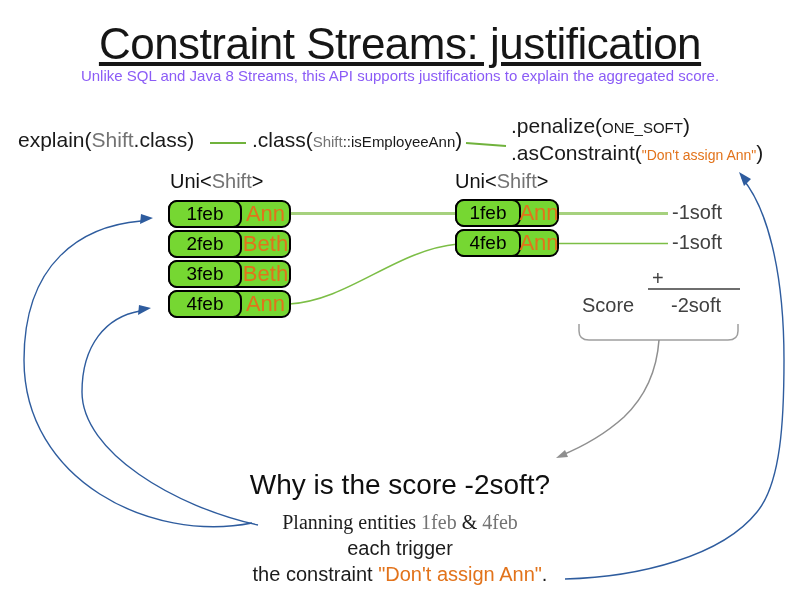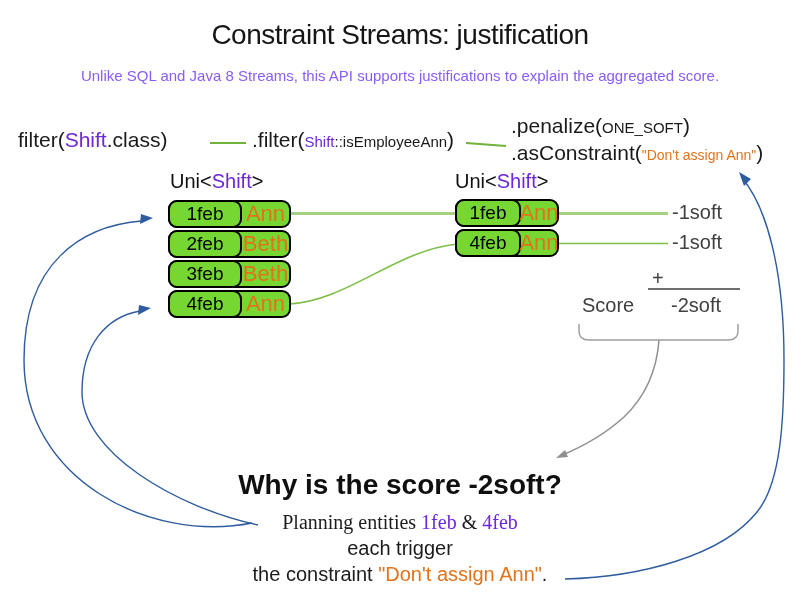--- a/index.html
+++ b/index.html
@@ -2,45 +2,45 @@
 <html><head>
 <meta charset="utf-8">
 <style>
   html,body{margin:0;padding:0;background:#fff;}
   #slide{
     position:relative;width:800px;height:600px;overflow:hidden;background:#ffffff;
     font-family:"Liberation Sans",sans-serif;color:#111;
   }
   .abs{position:absolute;}
   .centered{left:0;right:0;text-align:center;}
-  #title{top:19px;font-size:28px;letter-spacing:-0.5px;color:#161616;}
+  #title{top:19px;font-size:44px;letter-spacing:-0.5px;color:#161616;text-decoration:underline;}
   #subtitle{top:67px;font-size:15px;color:#8b5cf6;}
   .code{font-size:21px;white-space:nowrap;color:#1a1a1a;}
   .code .small{font-size:15px;}
   .code .tiny{font-size:14px;}
-  .green{color:#6d28d9;}
+  .green{color:#737373;}
   .orange{color:#e2731b;}
   .uni-label{font-size:20px;white-space:nowrap;}
   .stream{position:absolute;z-index:2;}
   .row{position:relative;background:#76d732;border:2px solid #000;border-radius:9px;
        box-sizing:border-box;margin-bottom:2px;}
   .left .row{width:123px;height:28px;}
   .right .row{width:104px;height:28px;}
   .datebox{position:absolute;left:-2px;top:-2px;height:28px;background:#76d732;
        border:2px solid #000;border-radius:9px;box-sizing:border-box;
        display:flex;align-items:center;justify-content:center;font-size:19px;color:#000;}
   .left .datebox{width:74px;}
   .right .datebox{width:66px;}
   .empname{position:absolute;top:0;bottom:0;display:flex;align-items:center;
        justify-content:center;font-size:22px;color:#e2731b;}
   .left .empname{left:72px;right:0;}
   .right .empname{left:64px;right:0;}
   .scoretext{font-size:20px;white-space:nowrap;color:#404040;}
   #sum-line{left:648px;top:288px;width:92px;height:0;border-top:2px solid #6e6e6e;}
-  #expl-heading{top:469px;font-size:28px;font-weight:bold;color:#0f0f0f;}
+  #expl-heading{top:469px;font-size:28px;font-weight:normal;color:#0f0f0f;}
   .expl-line{font-size:20px;line-height:26px;color:#1c1c1c;}
   #expl-line1{top:509px;font-family:Liberation Serif, serif;} #expl-line2{top:535px;} #expl-line3{top:561px;}
   #overlay{position:absolute;left:0;top:0;width:800px;height:600px;z-index:1;pointer-events:none;}
 </style>
 </head>
 <body>
 
 <div id="slide">
 
   <svg id="overlay" viewBox="0 0 800 600">
@@ -64,23 +64,23 @@
     <path d="M258,525 C175,507 82,452 82,392 C82,345 106,317 140,311" stroke="#2e5c9e" stroke-width="1.4" fill="none"></path>
     <polygon points="151,308 138,315 139,305" fill="#2e5c9e"></polygon>
 
     <path d="M565,579 C640,577 722,556 757,512 C781,483 784,420 784,360 C784,268 766,206 742,178" stroke="#2e5c9e" stroke-width="1.4" fill="none"></path>
     <polygon points="739,172 751,179 744,186" fill="#2e5c9e"></polygon>
   </svg>
 
   <div class="abs centered" id="title">Constraint Streams: justification</div>
   <div class="abs centered" id="subtitle">Unlike SQL and Java 8 Streams, this API supports justifications to explain the aggregated score.</div>
 
-  <div class="abs code" style="left:18px;top:128px;"><span>filter(</span><span class="green">Shift</span><span>.class)</span></div>
+  <div class="abs code" style="left:18px;top:128px;"><span>explain(</span><span class="green">Shift</span><span>.class)</span></div>
 
-  <div class="abs code" style="left:252px;top:128px;"><span>.filter(</span><span class="small green">Shift</span><span class="small">::isEmployeeAnn</span><span>)</span></div>
+  <div class="abs code" style="left:252px;top:128px;"><span>.class(</span><span class="small green">Shift</span><span class="small">::isEmployeeAnn</span><span>)</span></div>
 
   <div class="abs code" style="left:511px;top:114px;"><span>.penalize(</span><span class="small">ONE_SOFT</span><span>)</span></div>
 
   <div class="abs code" style="left:511px;top:141px;"><span>.asConstraint(</span><span class="tiny orange">"Don't assign Ann"</span><span>)</span></div>
 
   <div class="abs uni-label" style="left:170px;top:170px;"><span>Uni&lt;</span><span class="green">Shift</span><span>&gt;</span></div>
 
   <div class="abs uni-label" style="left:455px;top:170px;"><span>Uni&lt;</span><span class="green">Shift</span><span>&gt;</span></div>
 
   <div class="stream left" style="left:168px;top:200px;">

